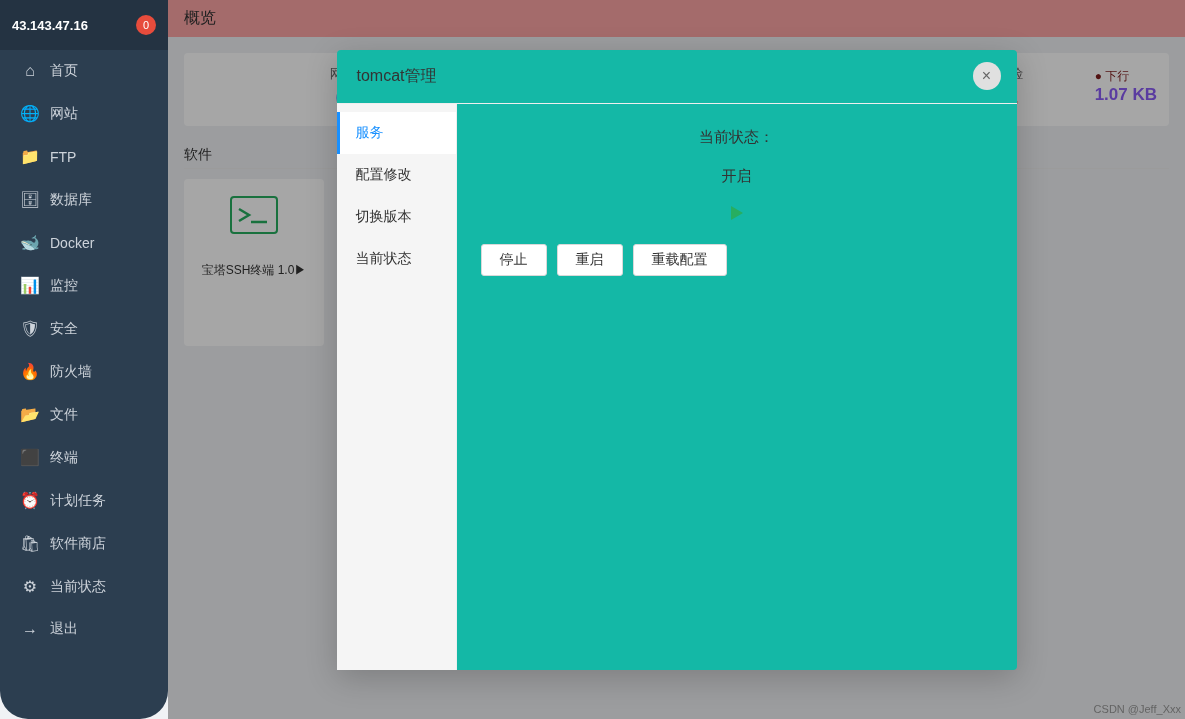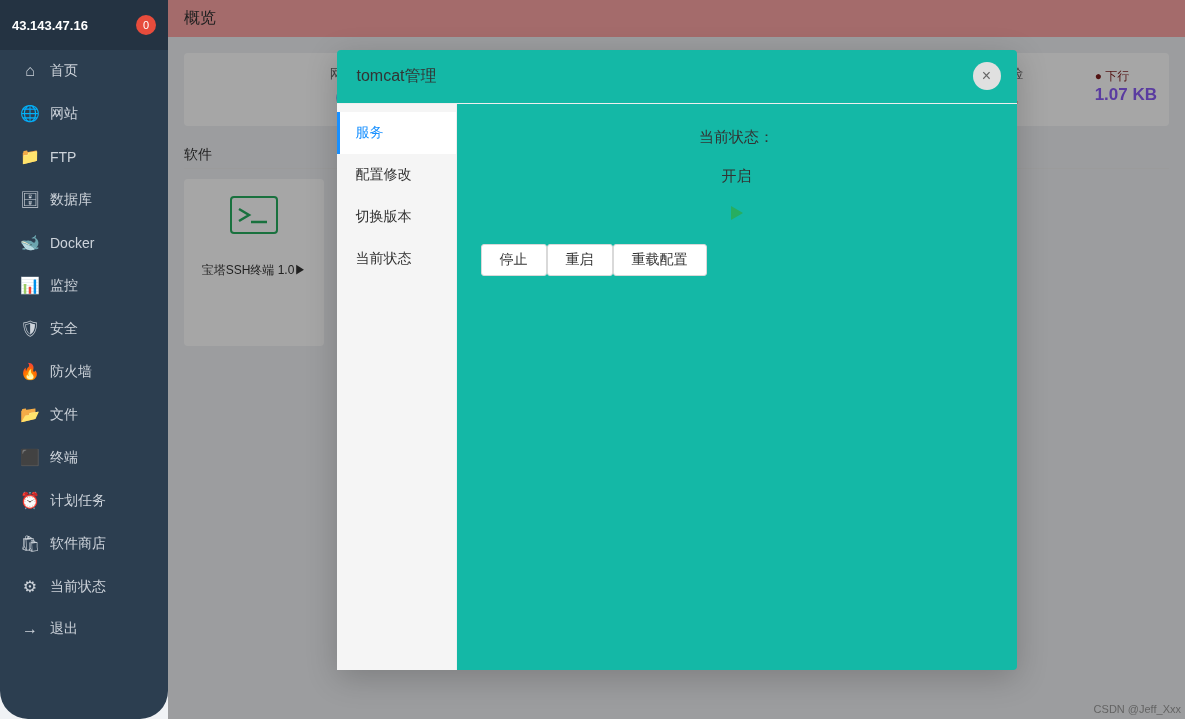--- a/index.html
+++ b/index.html
@@ -134,20 +134,21 @@
       flex-direction: column;
     }
     .status-dot {
       width: 0; height: 0;
       border-top: 7px solid transparent;
       border-bottom: 7px solid transparent;
       border-left: 12px solid #27ae60;
     }
     .action-buttons {
       display: flex;
+      gap: 10px;
     }
     .btn {
       padding: 6px 18px;
       border-radius: 3px;
       border: 1px solid #d9d9d9;
       background: #fff;
       cursor: pointer;
       font-size: 14px;
       color: #333;
     }

